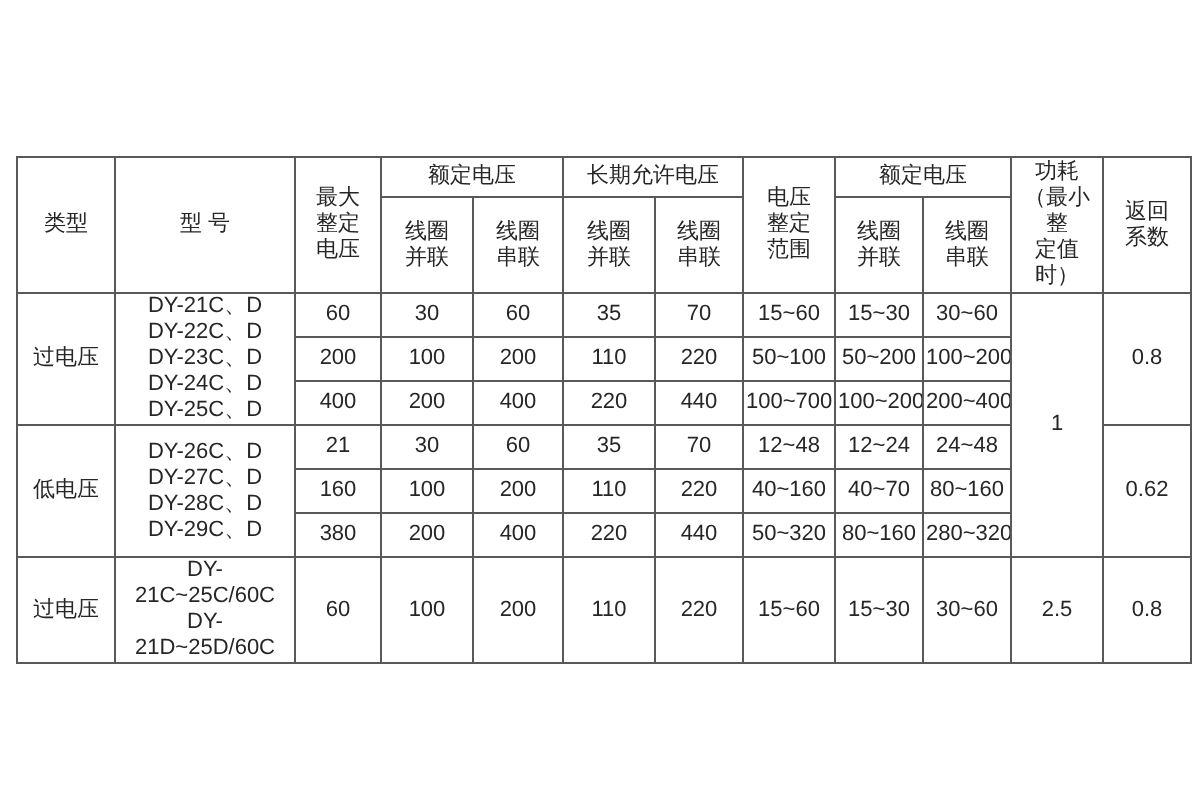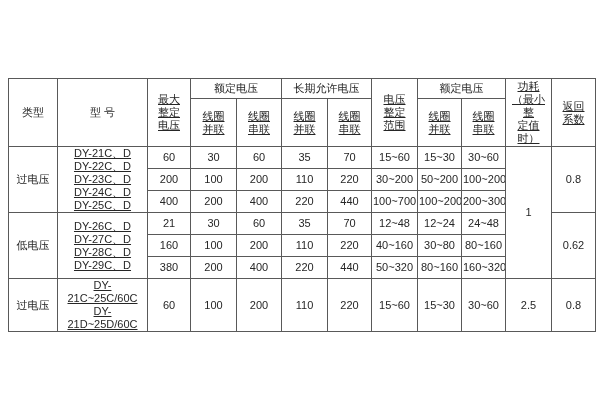--- a/index.html
+++ b/index.html
@@ -27,21 +27,21 @@
   table.spec th, table.spec td {
     border: 1px solid #595959;
     padding: 0 1px;
     text-align: center;
     vertical-align: middle;
     font-weight: normal;
     font-size: 11px;
     line-height: 13px;
     overflow: hidden;
   }
-  .pre { white-space: pre-line; text-decoration: underline; }
+  .pre { white-space: pre-line; }
   tr.hr1 { height: 20px; }
   tr.hr2 { height: 48px; }
   tr.dr  { height: 22px; }
   tr.lr  { height: 42px; }
   td.model { font-size: 10.5px; letter-spacing: 0; }
 </style>
 </head>
 <body>
 
 <div id="stage">
@@ -112,33 +112,33 @@
         <td>30~60</td>
         <td rowspan="6">1</td>
         <td rowspan="3">0.8</td>
       </tr>
       <tr class="dr">
         <td>200</td>
         <td>100</td>
         <td>200</td>
         <td>110</td>
         <td>220</td>
-        <td>30~200</td>
+        <td>50~100</td>
         <td>50~200</td>
         <td>100~200</td>
       </tr>
       <tr class="dr">
         <td>400</td>
         <td>200</td>
         <td>400</td>
         <td>220</td>
         <td>440</td>
         <td>100~700</td>
         <td>100~200</td>
-        <td>200~300</td>
+        <td>200~400</td>
       </tr>
       <tr class="dr">
         <td rowspan="3">低电压</td>
         <td rowspan="3" class="pre model">DY-26C、D
 DY-27C、D
 DY-28C、D
 DY-29C、D</td>
         <td>21</td>
         <td>30</td>
         <td>60</td>
@@ -149,32 +149,32 @@
         <td>24~48</td>
         <td rowspan="3">0.62</td>
       </tr>
       <tr class="dr">
         <td>160</td>
         <td>100</td>
         <td>200</td>
         <td>110</td>
         <td>220</td>
         <td>40~160</td>
-        <td>30~80</td>
+        <td>40~70</td>
         <td>80~160</td>
       </tr>
       <tr class="dr">
         <td>380</td>
         <td>200</td>
         <td>400</td>
         <td>220</td>
         <td>440</td>
         <td>50~320</td>
         <td>80~160</td>
-        <td>160~320</td>
+        <td>280~320</td>
       </tr>
       <tr class="lr">
         <td>过电压</td>
         <td class="pre model">DY-21C~25C/60C
 DY-21D~25D/60C</td>
         <td>60</td>
         <td>100</td>
         <td>200</td>
         <td>110</td>
         <td>220</td>

